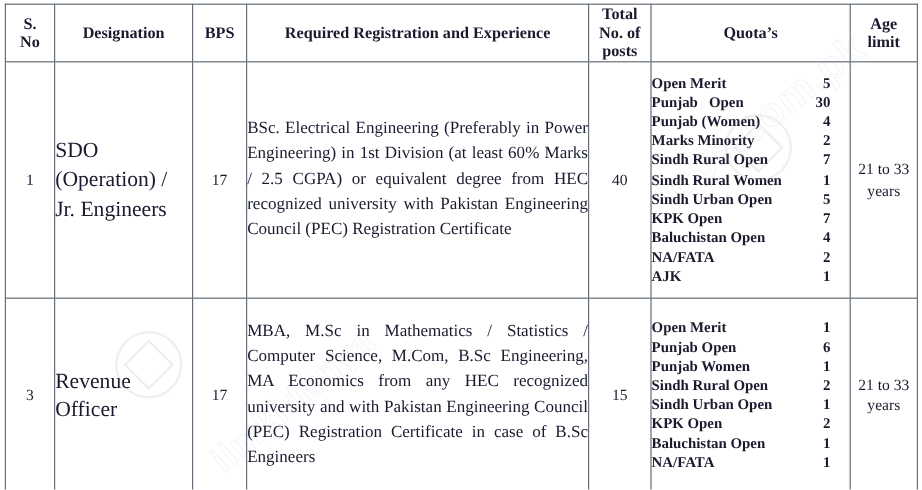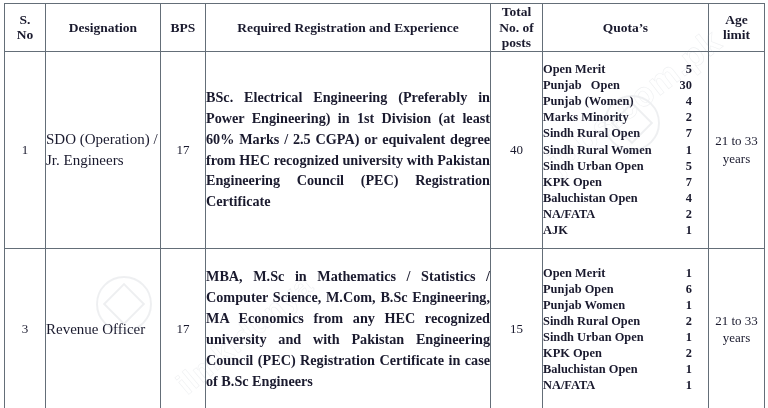--- a/index.html
+++ b/index.html
@@ -105,37 +105,36 @@
   .c-quota  { width: 166px; }
   .c-age    { width: 56px; }
 
   td.cell-sno,
   td.cell-bps,
   td.cell-total {
     text-align: center;
     font-size: 13px;
   }
   td.cell-desig {
-    font-size: 15px;
+    font-size: 18px;
     padding: 0 7px;
     line-height: 1.35;
   }
   td.cell-age {
     text-align: center;
     font-size: 13px;
     line-height: 1.35;
   }
   td.cell-qual {
     font-size: 14.2px;
     line-height: 1.47;
     text-align: justify;
     text-align-last: left;
     padding: 6px 10px 6px 11px;
     vertical-align: middle;
-    font-weight: bold;
   }
   td.cell-quota {
     padding: 3px 5px 3px 10px;
     vertical-align: top;
   }
 
   .quota-list {
     width: 100%;
     border-collapse: collapse;
   }

